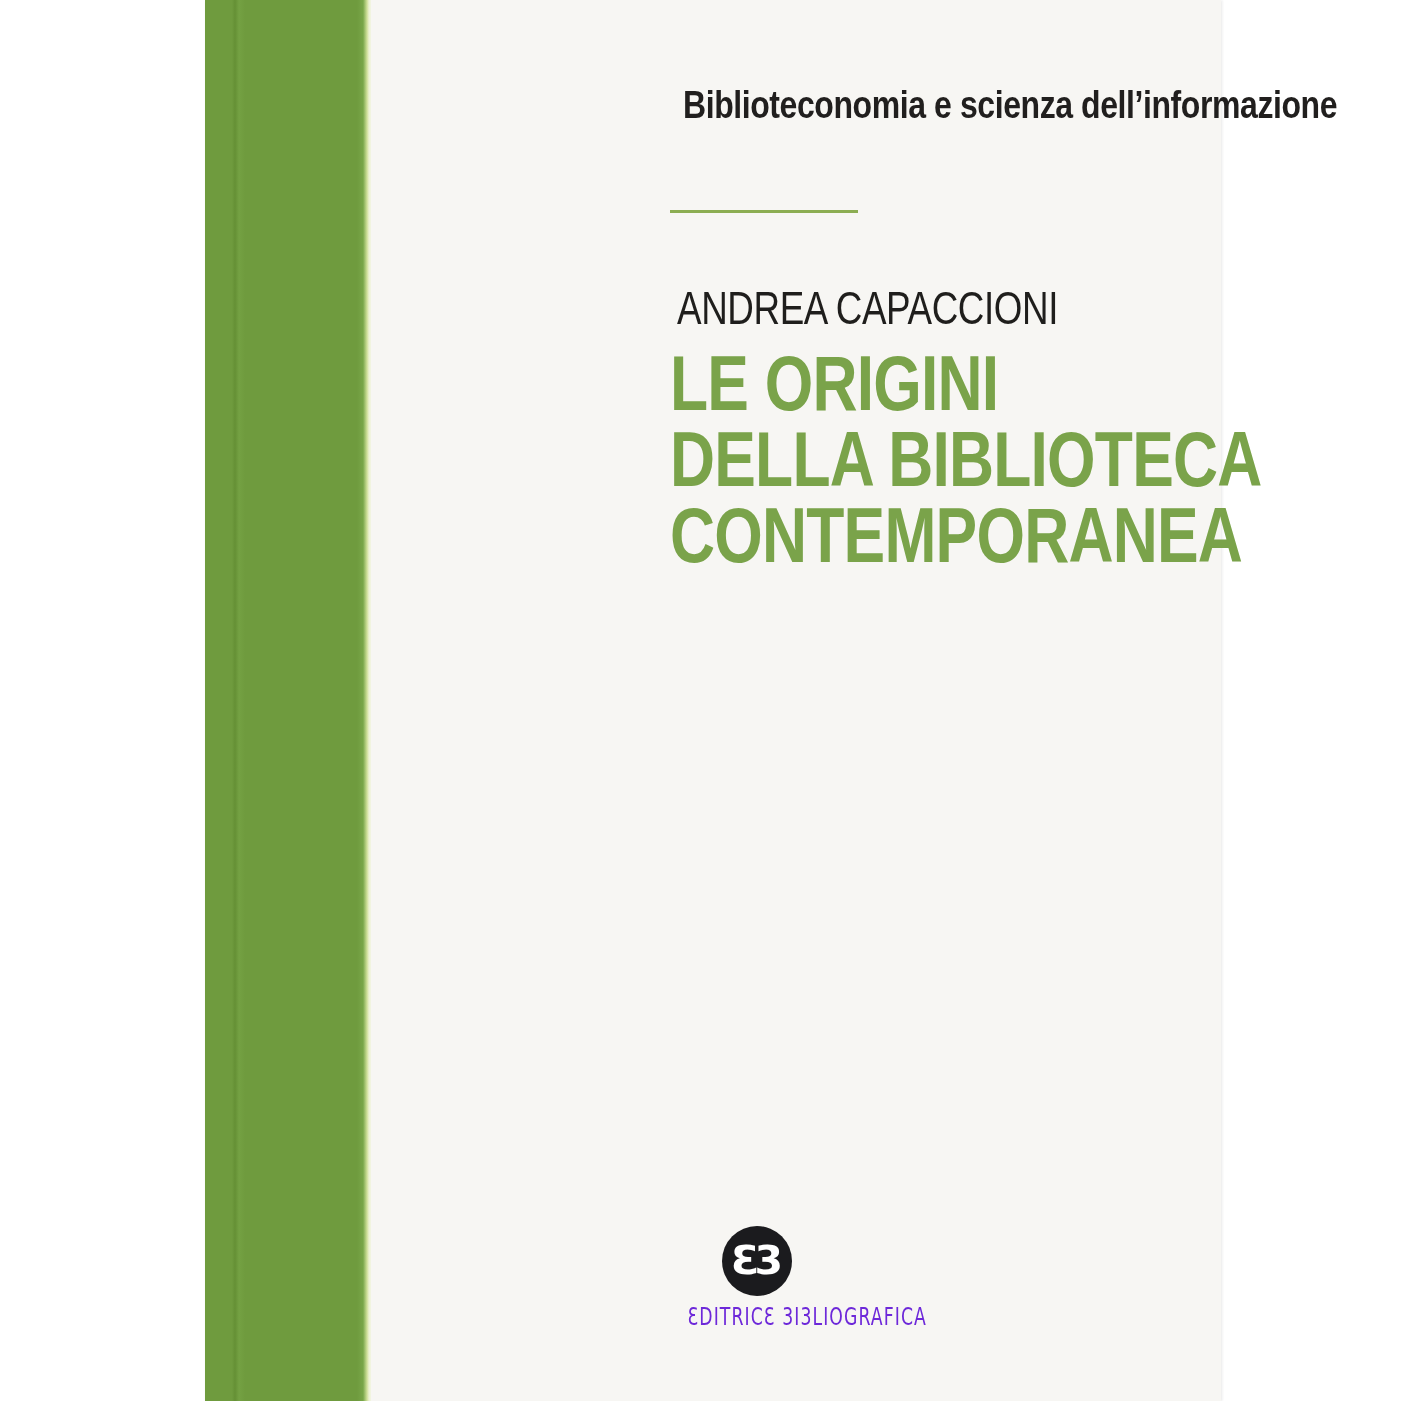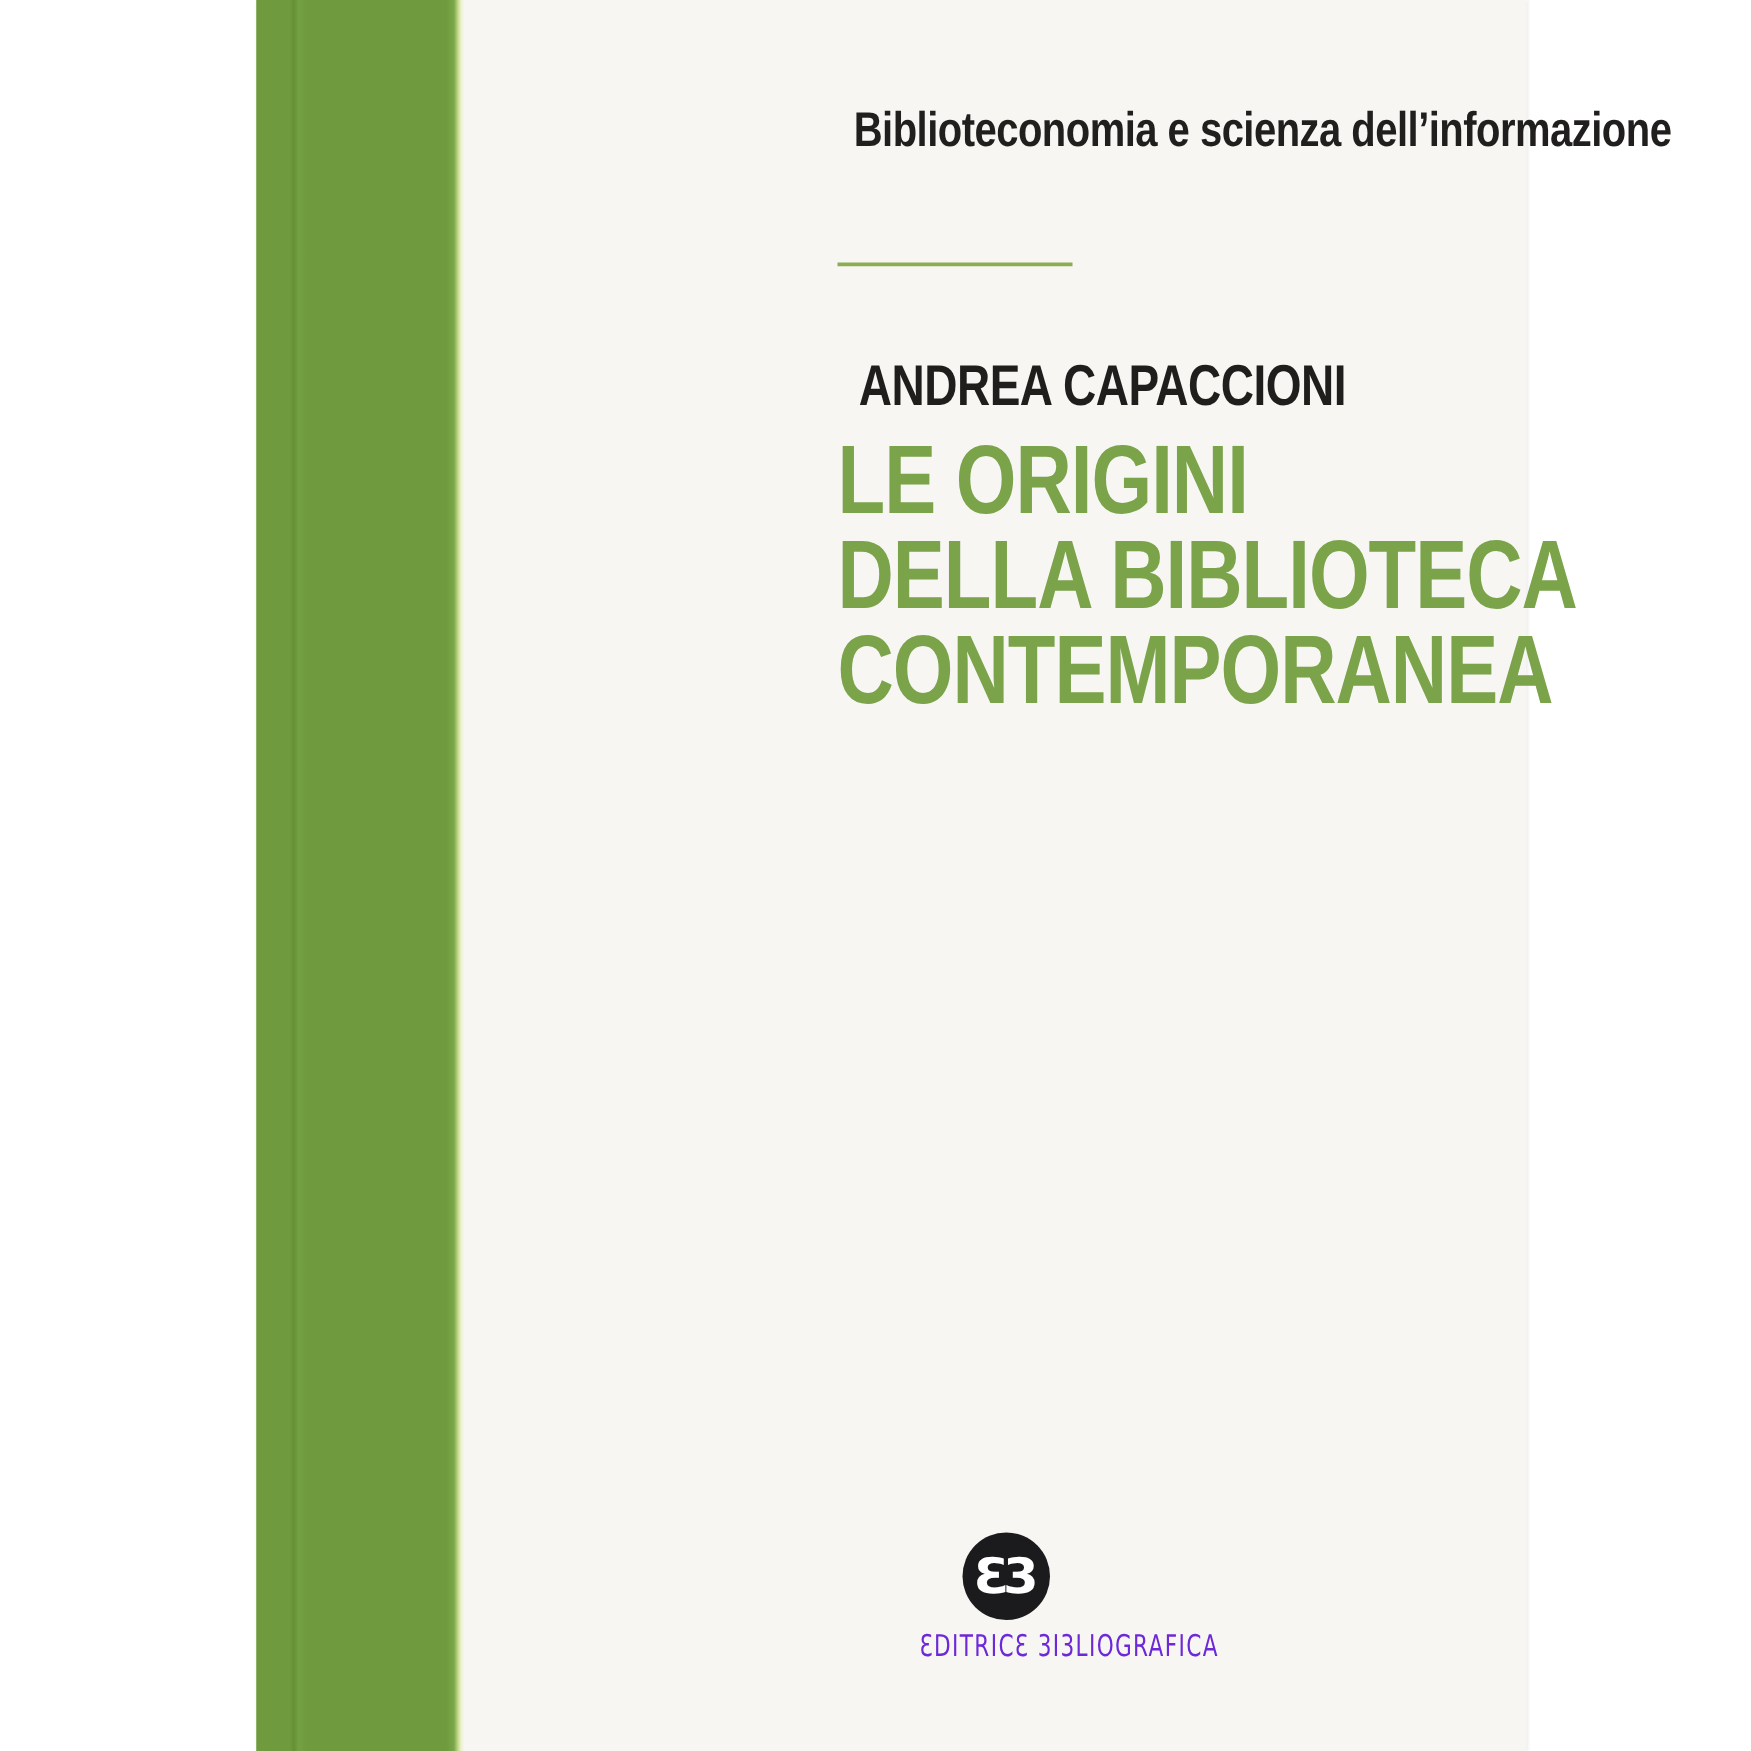--- a/index.html
+++ b/index.html
@@ -60,45 +60,45 @@
   .series-divider {
     position: absolute;
     left: 465px;
     top: 210px;
     width: 188px;
     height: 3px;
     background: #8cad52;
   }
   .author {
     position: absolute;
-    left: 482px;
+    left: 472px;
     top: 285px;
     font-size: 46px;
-    font-weight: bold;
+    font-weight: normal;
     line-height: 46px;
     letter-spacing: -0.5px;
     color: #1f1e1c;
   }
   .author .cond { transform: scaleX(0.80); }
   .book-title {
     position: absolute;
     left: 465px;
     top: 345px;
     color: #7aa34a;
     font-size: 78px;
     font-weight: bold;
     line-height: 76px;
     letter-spacing: -1px;
   }
   .book-title .line { height: 76px; }
   .book-title .cond { transform: scaleX(0.80); }
   
   .publisher {
     position: absolute;
-    left: 484px;
+    left: 436px;
     top: 1226px;
     width: 232px;
     text-align: left;
   }
   .pub-circle {
     width: 70px;
     height: 70px;
     border-radius: 50%;
     background: #1b1b1e;
     margin: 0 auto;

